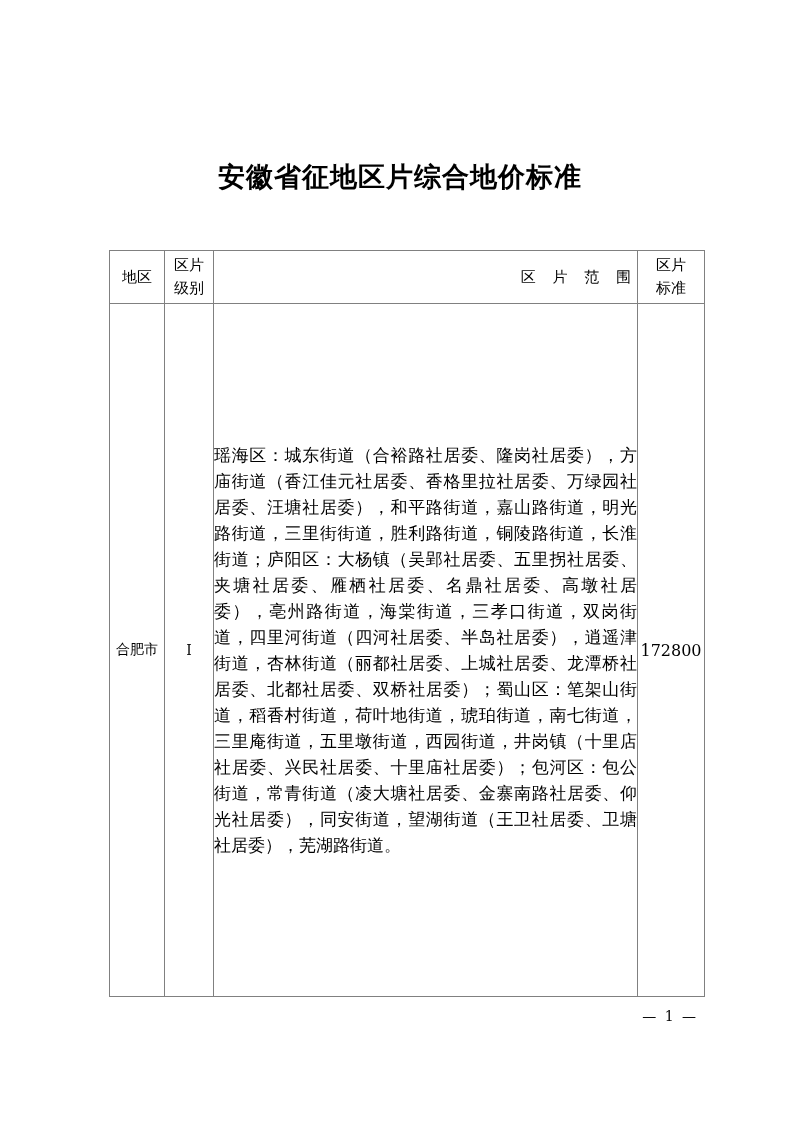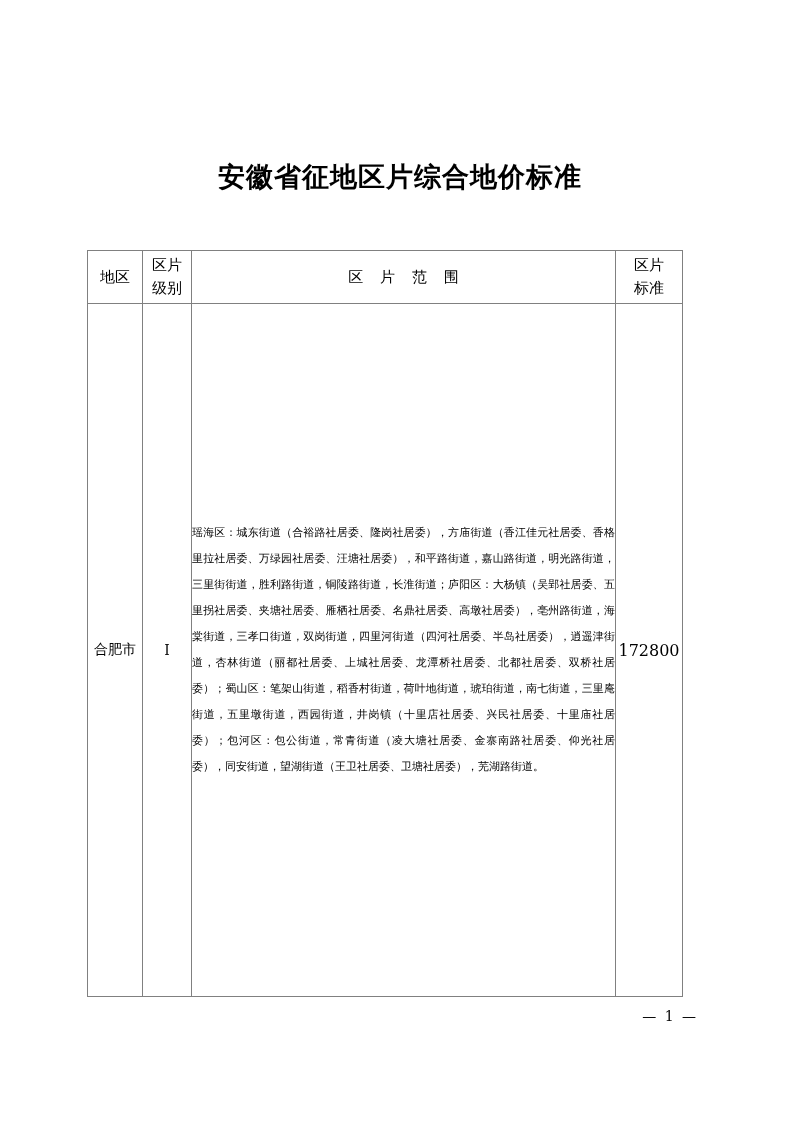--- a/index.html
+++ b/index.html
@@ -44,21 +44,21 @@
     width: 698px;
     text-align: right;
     font-family: "DejaVu Serif", "Liberation Serif", serif;
     font-size: 13px;
     color: #000;
   }
 
   
   .price-table {
     position: absolute;
-    left: 87px;
+    left: 109px;
     top: 250px;
     width: 595px;
     border-collapse: collapse;
     table-layout: fixed;
   }
   .price-table td,
   .price-table th {
     border: 1px solid #808080;
     padding: 0;
     vertical-align: middle;
@@ -75,20 +75,21 @@
     text-align: center;
     font-family: "DejaVu Serif", "Liberation Serif", serif;
     font-size: 15px;
     line-height: 23px;
     color: #000;
   }
   .hdr-cell .two-line { display: block; }
   .hdr-scope {
     letter-spacing: 6px;
     text-indent: 6px;
+    text-align: right;
   }
 
   .body-region,
   .body-level,
   .body-standard {
     text-align: center;
     font-family: "DejaVu Serif", "Liberation Serif", serif;
     font-size: 14px;
     color: #000;
   }
@@ -100,21 +101,21 @@
     font-size: 16px;
   }
 
   .body-scope {
     height: 692px;
     vertical-align: middle;
     padding: 0 8px;
   }
   .scope-text {
     font-family: "DejaVu Serif", "Liberation Serif", serif;
-    font-size: 11px;
+    font-size: 17px;
     line-height: 26px;
     text-align: justify;
     text-justify: inter-ideograph;
     color: #000;
     letter-spacing: 0px;
   }
 
   
   .page-footer {
     position: absolute;

